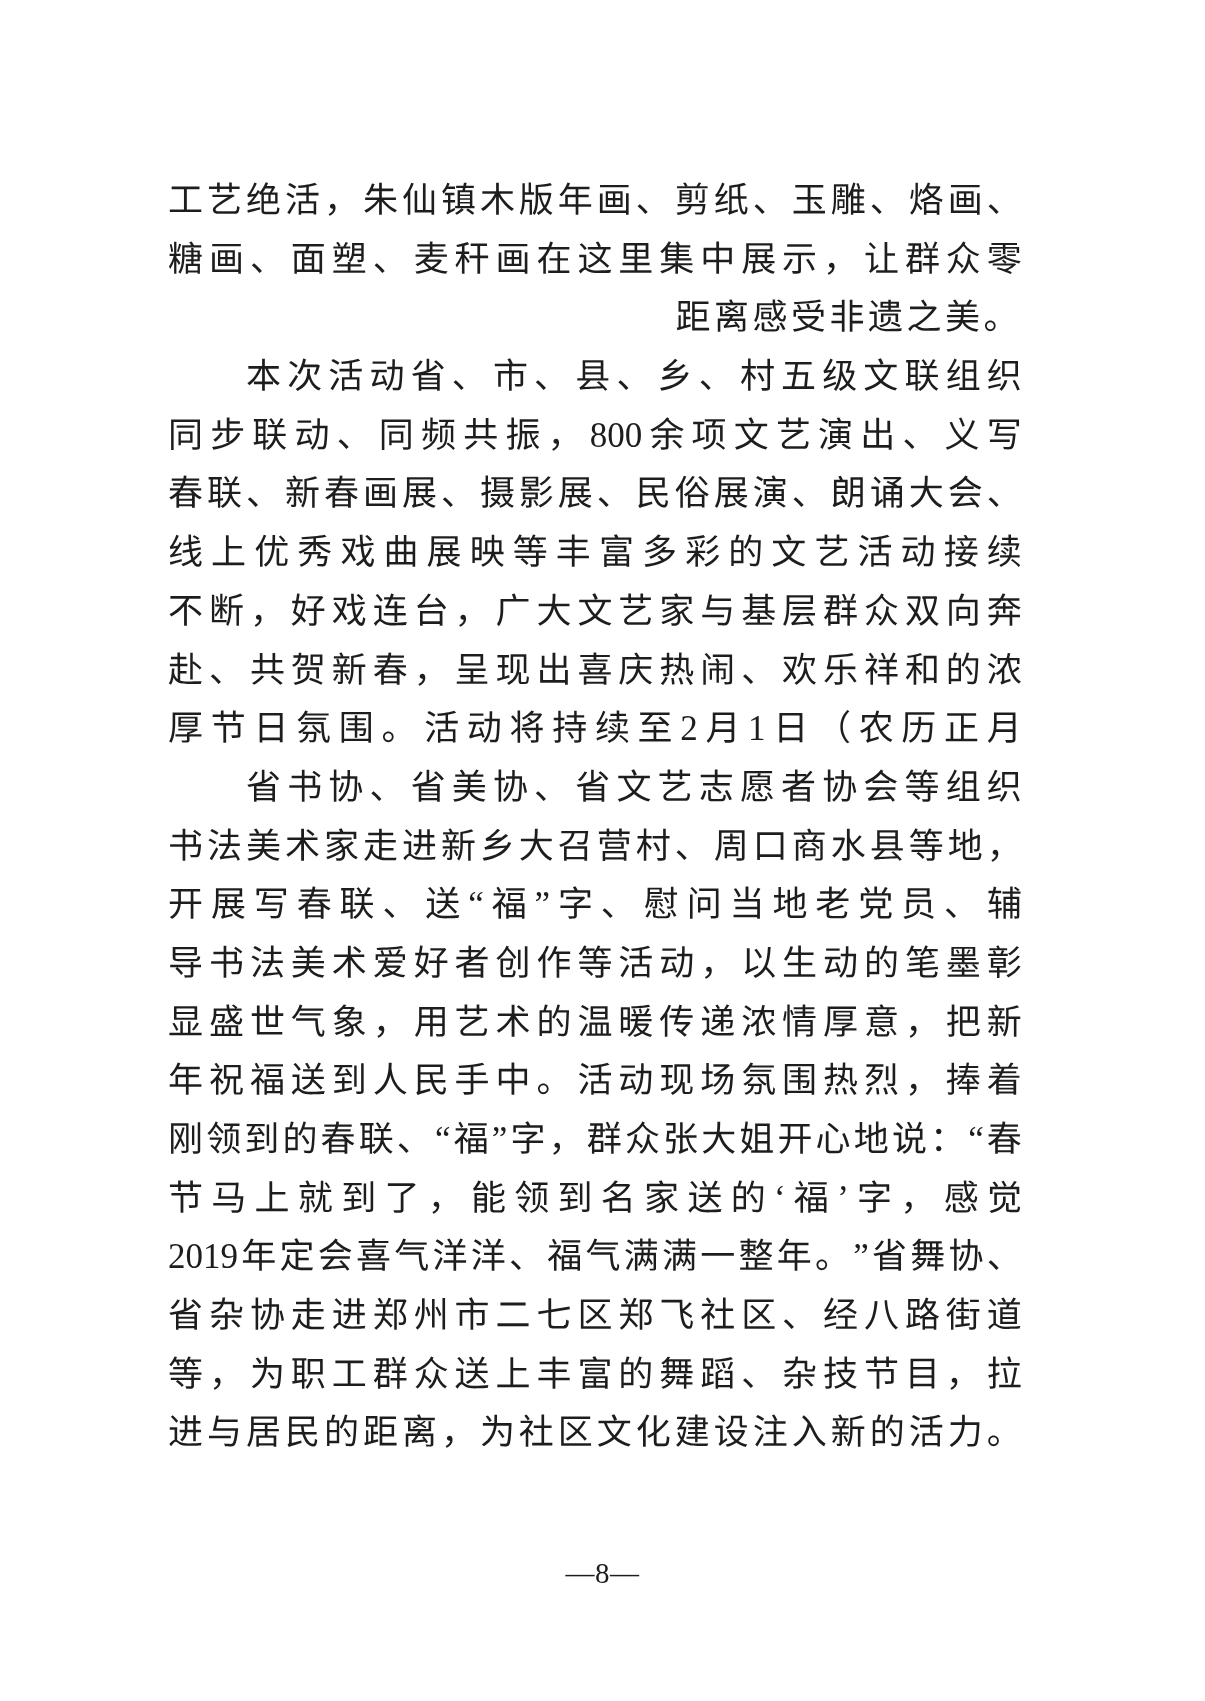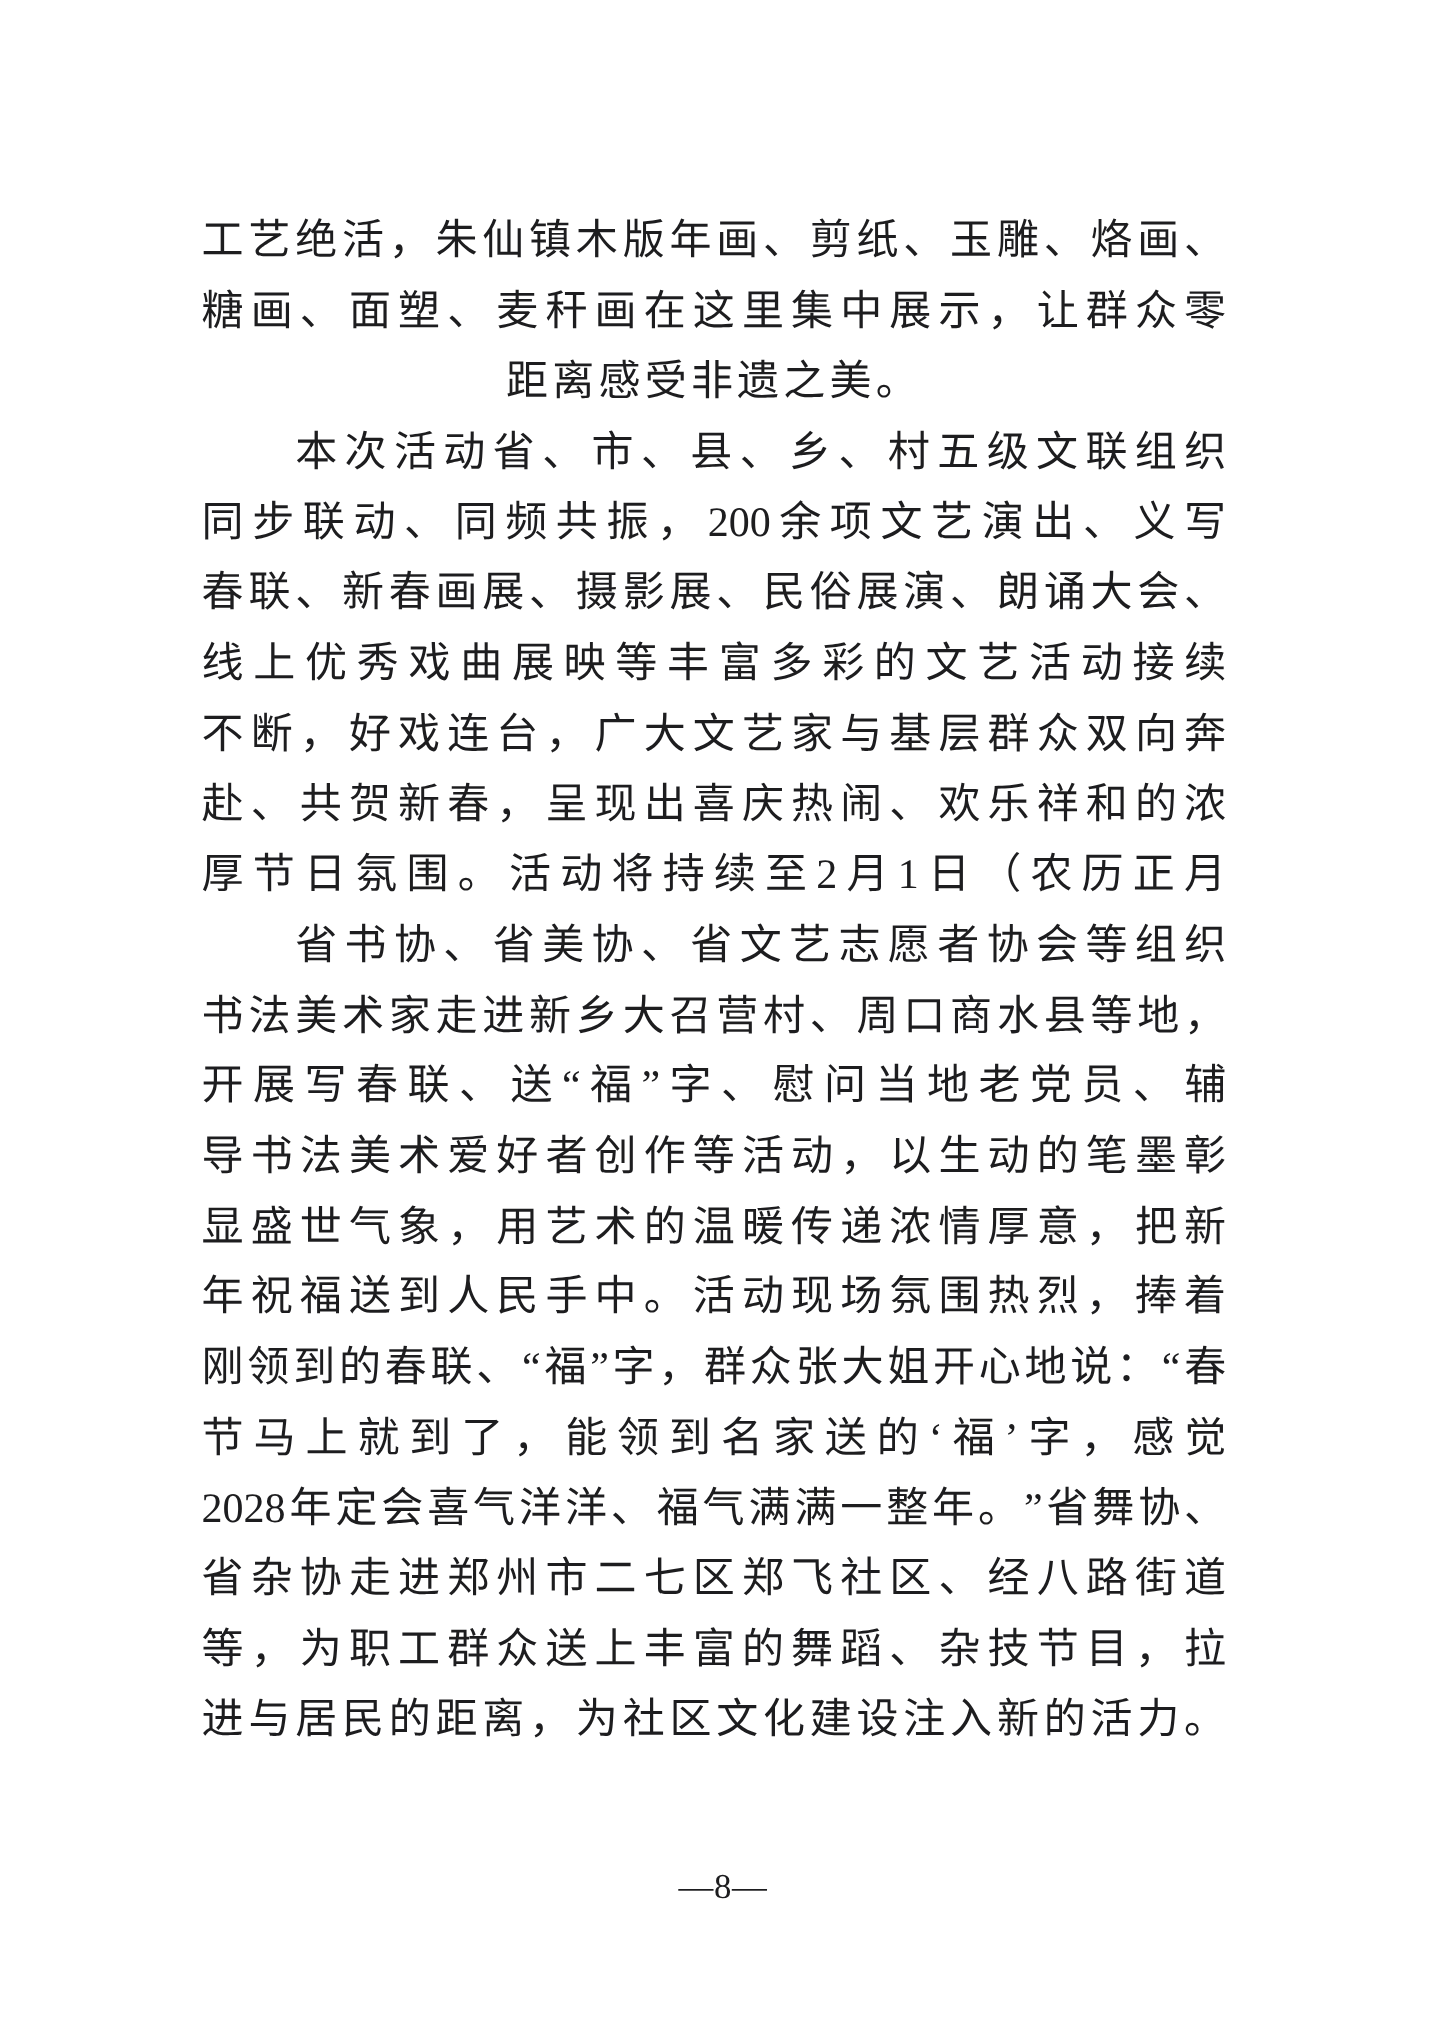--- a/index.html
+++ b/index.html
@@ -31,21 +31,21 @@
     font-size: 35px;
     box-sizing: border-box;
     white-space: nowrap;
   }
   .line.justify {
     display: flex;
     justify-content: space-between;
   }
   .line.plain {
     display: block;
-    text-align: center;
+    text-align: right;
     letter-spacing: 0.1em;
   }
   .line.indent {
     padding-left: 78px;
   }
   .tok {
     display: inline-block;
   }
   .page-footer {
     position: absolute;
@@ -139,21 +139,21 @@
         <span class="tok">同</span>
         <span class="tok">步</span>
         <span class="tok">联</span>
         <span class="tok">动</span>
         <span class="tok">、</span>
         <span class="tok">同</span>
         <span class="tok">频</span>
         <span class="tok">共</span>
         <span class="tok">振</span>
         <span class="tok">，</span>
-        <span class="tok">200</span>
+        <span class="tok">800</span>
         <span class="tok">余</span>
         <span class="tok">项</span>
         <span class="tok">文</span>
         <span class="tok">艺</span>
         <span class="tok">演</span>
         <span class="tok">出</span>
         <span class="tok">、</span>
         <span class="tok">义</span>
         <span class="tok">写</span>
       </div>
@@ -452,21 +452,21 @@
         <span class="tok">的</span>
         <span class="tok">‘</span>
         <span class="tok">福</span>
         <span class="tok">’</span>
         <span class="tok">字</span>
         <span class="tok">，</span>
         <span class="tok">感</span>
         <span class="tok">觉</span>
       </div>
       <div class="line justify">
-        <span class="tok">2028</span>
+        <span class="tok">2019</span>
         <span class="tok">年</span>
         <span class="tok">定</span>
         <span class="tok">会</span>
         <span class="tok">喜</span>
         <span class="tok">气</span>
         <span class="tok">洋</span>
         <span class="tok">洋</span>
         <span class="tok">、</span>
         <span class="tok">福</span>
         <span class="tok">气</span>

